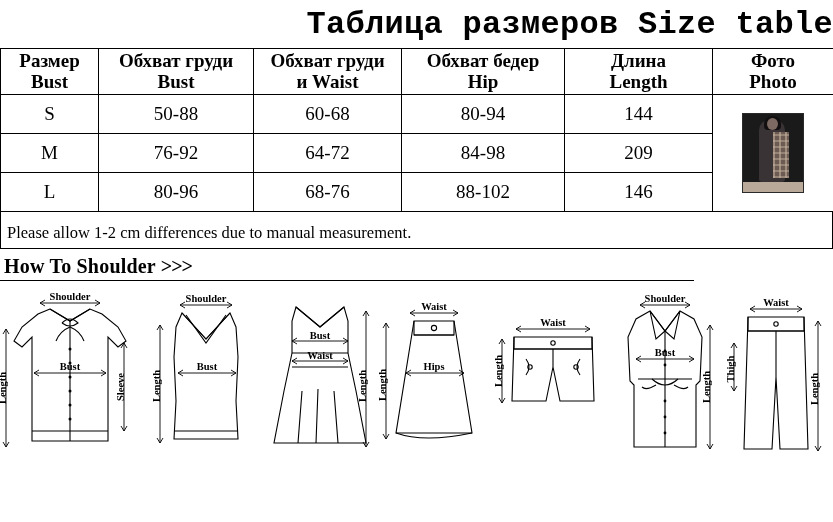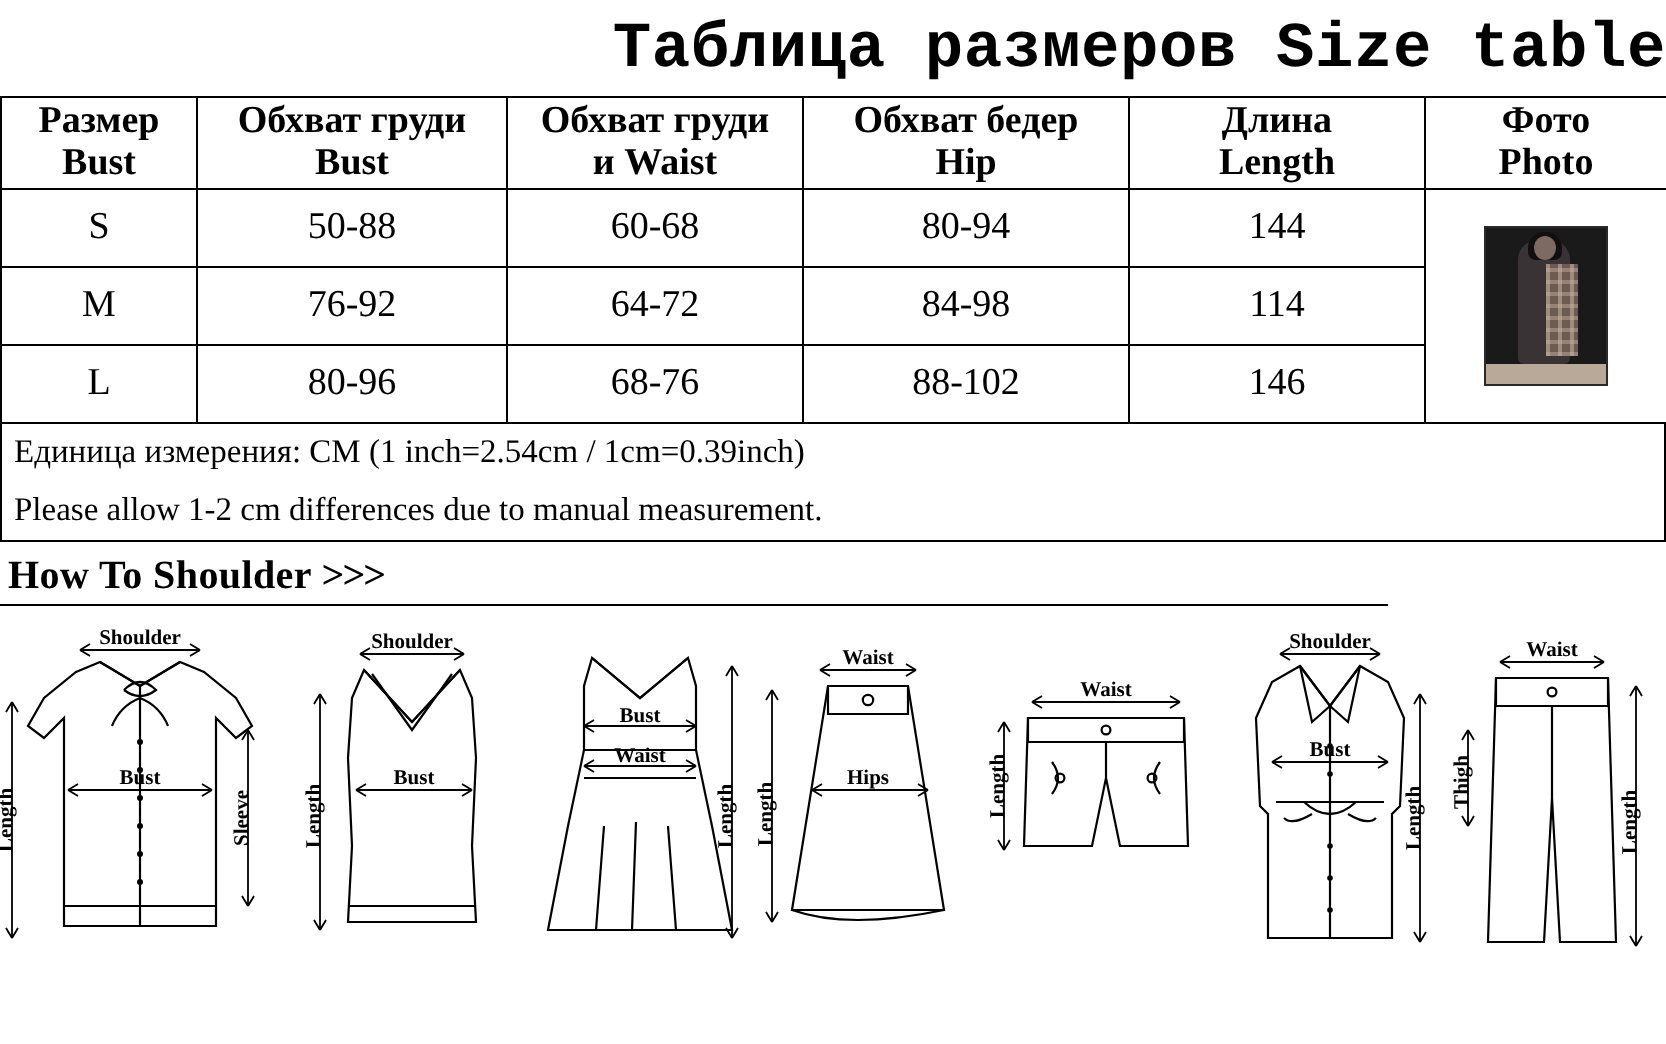--- a/index.html
+++ b/index.html
@@ -208,35 +208,34 @@
             <div class="head"></div>
           </div>
         </td>
       </tr>
 
       <tr>
         <td class="data size-col">M</td>
         <td class="data">76-92</td>
         <td class="data">64-72</td>
         <td class="data">84-98</td>
-        <td class="data">114</td>
+        <td class="data">209</td>
       </tr>
 
       <tr>
         <td class="data size-col">L</td>
         <td class="data">80-96</td>
         <td class="data">68-76</td>
         <td class="data">88-102</td>
         <td class="data">146</td>
       </tr>
     </tbody>
   </table>
 
   <div class="notes-box">
-    <div class="note-line">Единица измерения: СМ     (1 inch=2.54cm / 1cm=0.39inch)</div>
     <div class="note-gap"></div>
     <div class="note-line">Please allow 1-2 cm differences due to manual measurement.</div>
   </div>
 
   <div class="how-to">
     <span>How To Shoulder</span>
     <span class="arrows">&gt;&gt;&gt;</span>
   </div>
 
   <div class="figs-row">

